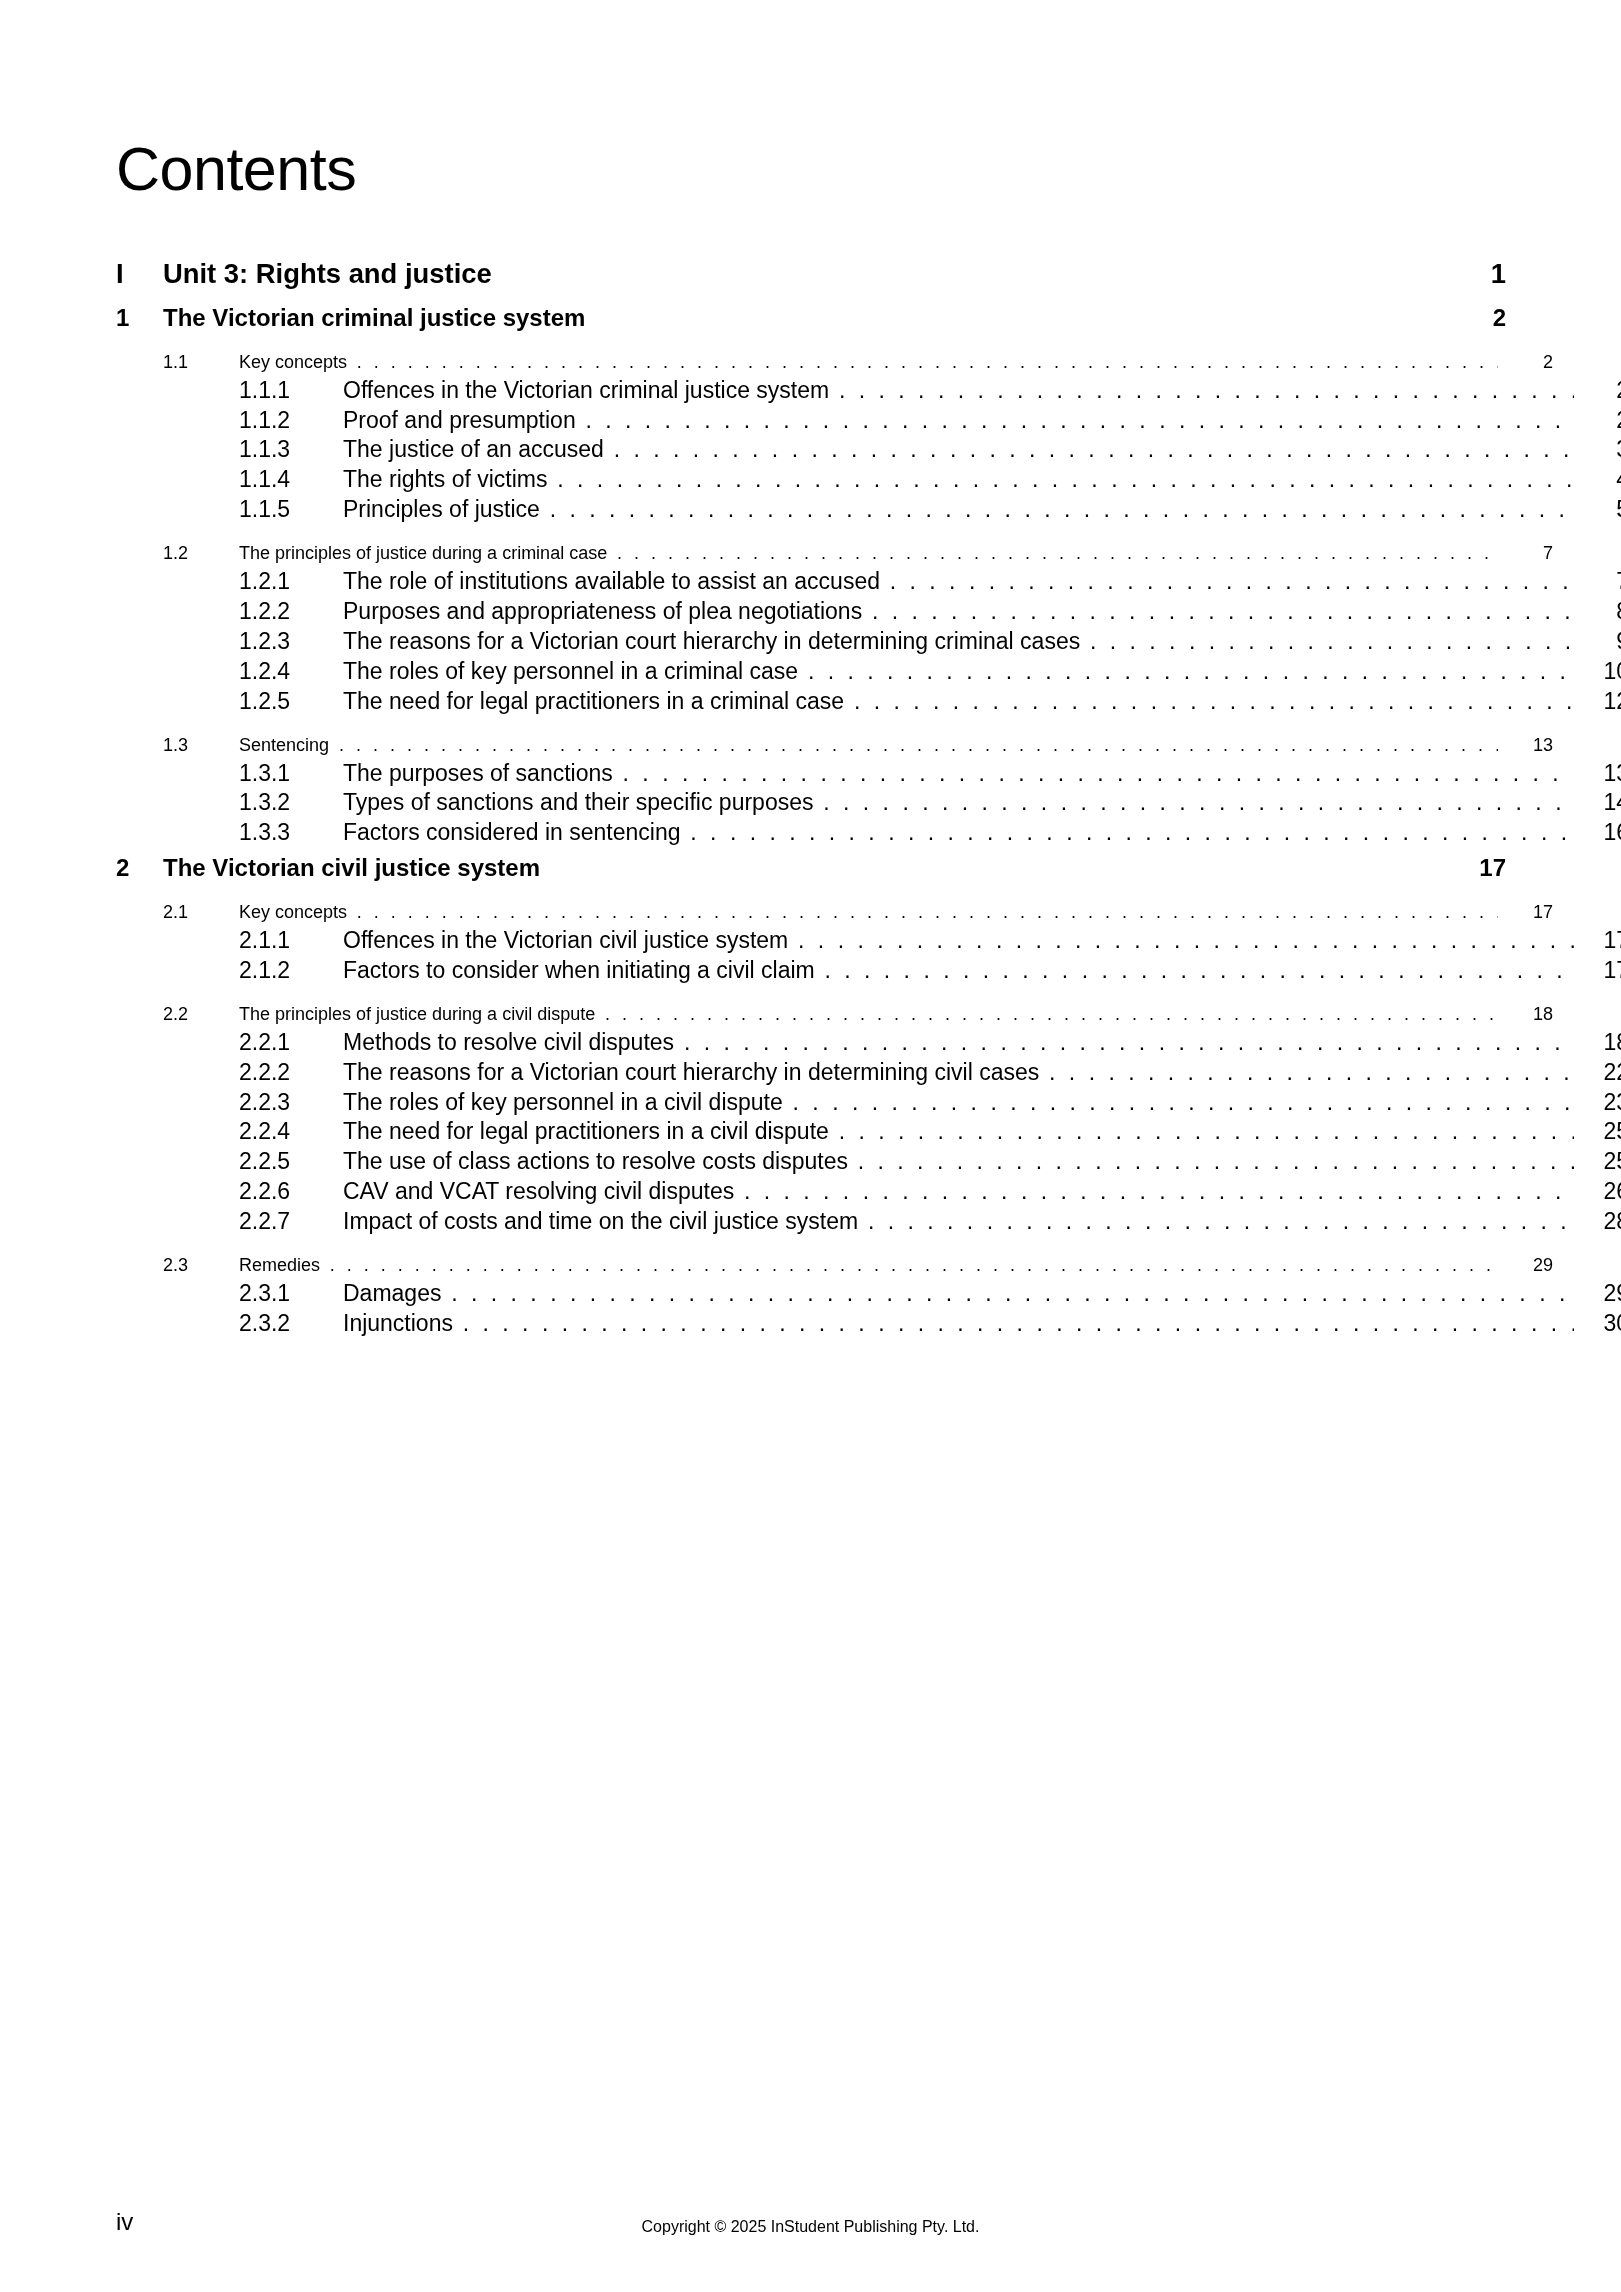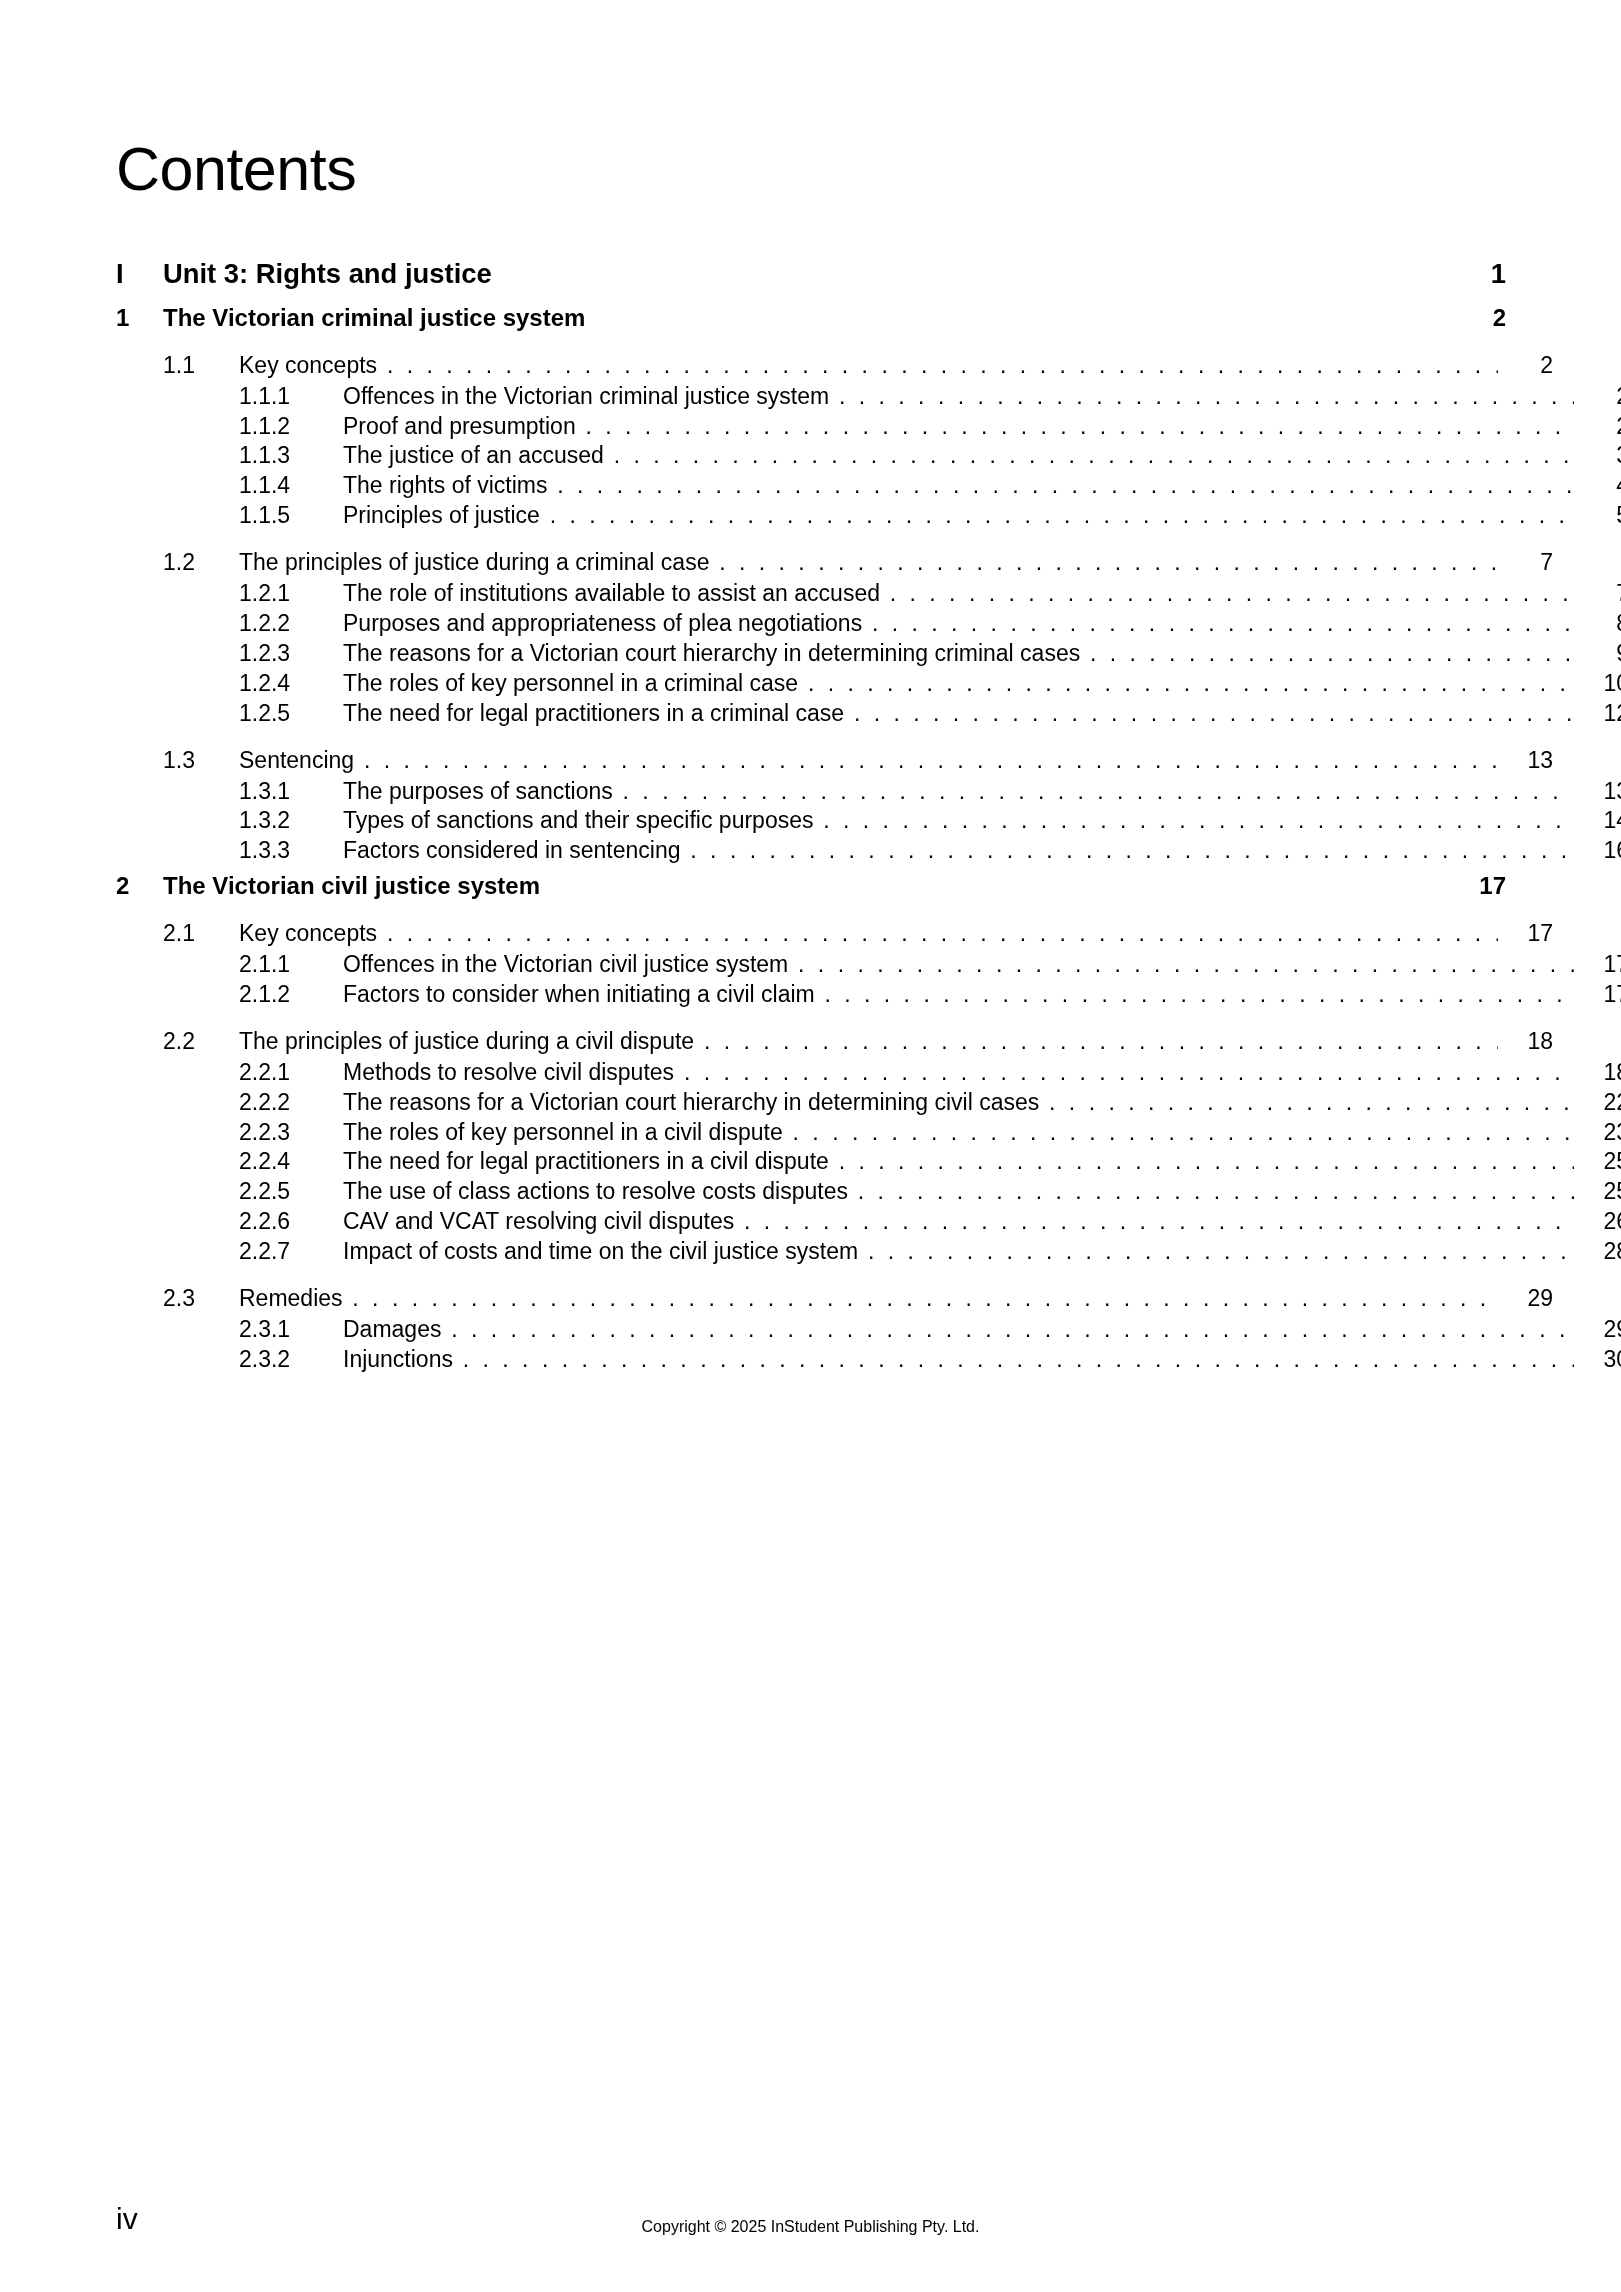--- a/index.html
+++ b/index.html
@@ -83,21 +83,21 @@
     font-size: 24px;
     font-weight: bold;
     margin-top: 7.8px;
     margin-bottom: 7.8px;
   }
   .lvl-chapter .num { width: 47px; }
   .lvl-chapter .pageno { font-weight: bold; }
 
   
   .lvl-section {
-    font-size: 23px;
+    font-size: 18px;
     font-weight: normal;
     margin-top: 20px;
     margin-bottom: 3.9px;
     padding-left: 47px;
   }
   .lvl-section .num { width: 76px; }
 
   
   .lvl-subsection {
     font-size: 23px;
@@ -112,21 +112,21 @@
     position: absolute;
     left: 116px;
     right: 116px;
     bottom: 57px;
     height: 29px;
   }
   .folio {
     position: absolute;
     left: 0;
     bottom: 0;
-    font-size: 30px;
+    font-size: 24px;
   }
   .copyright {
     position: absolute;
     left: 0;
     right: 0;
     bottom: 0;
     text-align: center;
     font-size: 16px;
   }
 </style>

